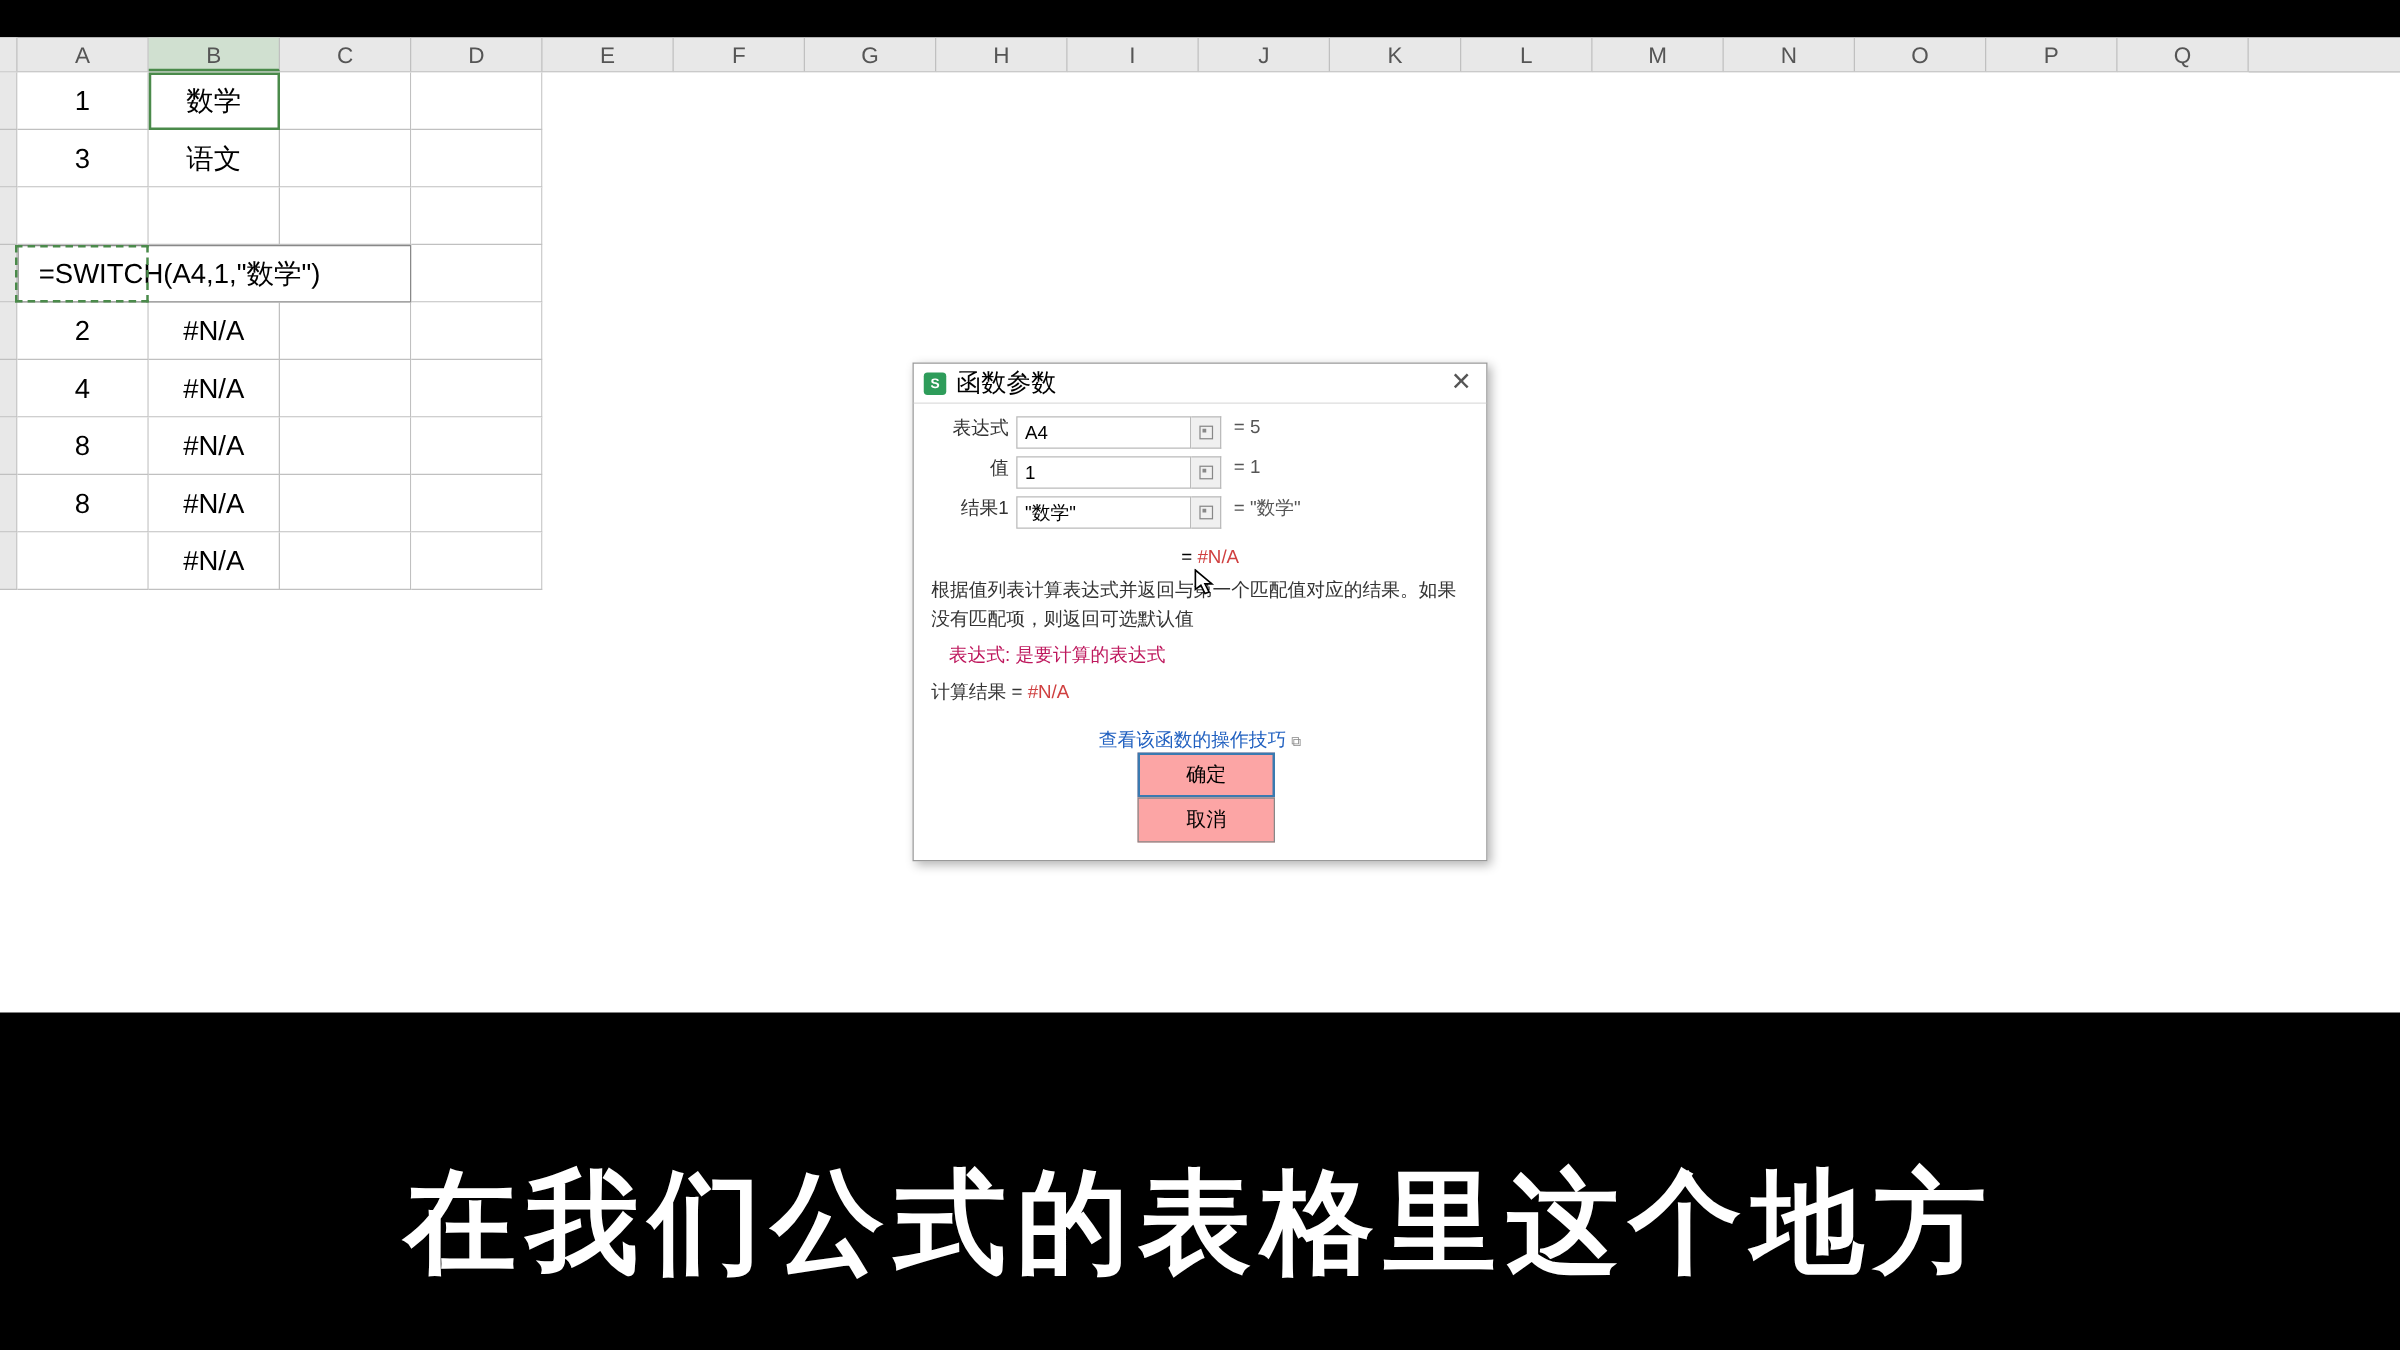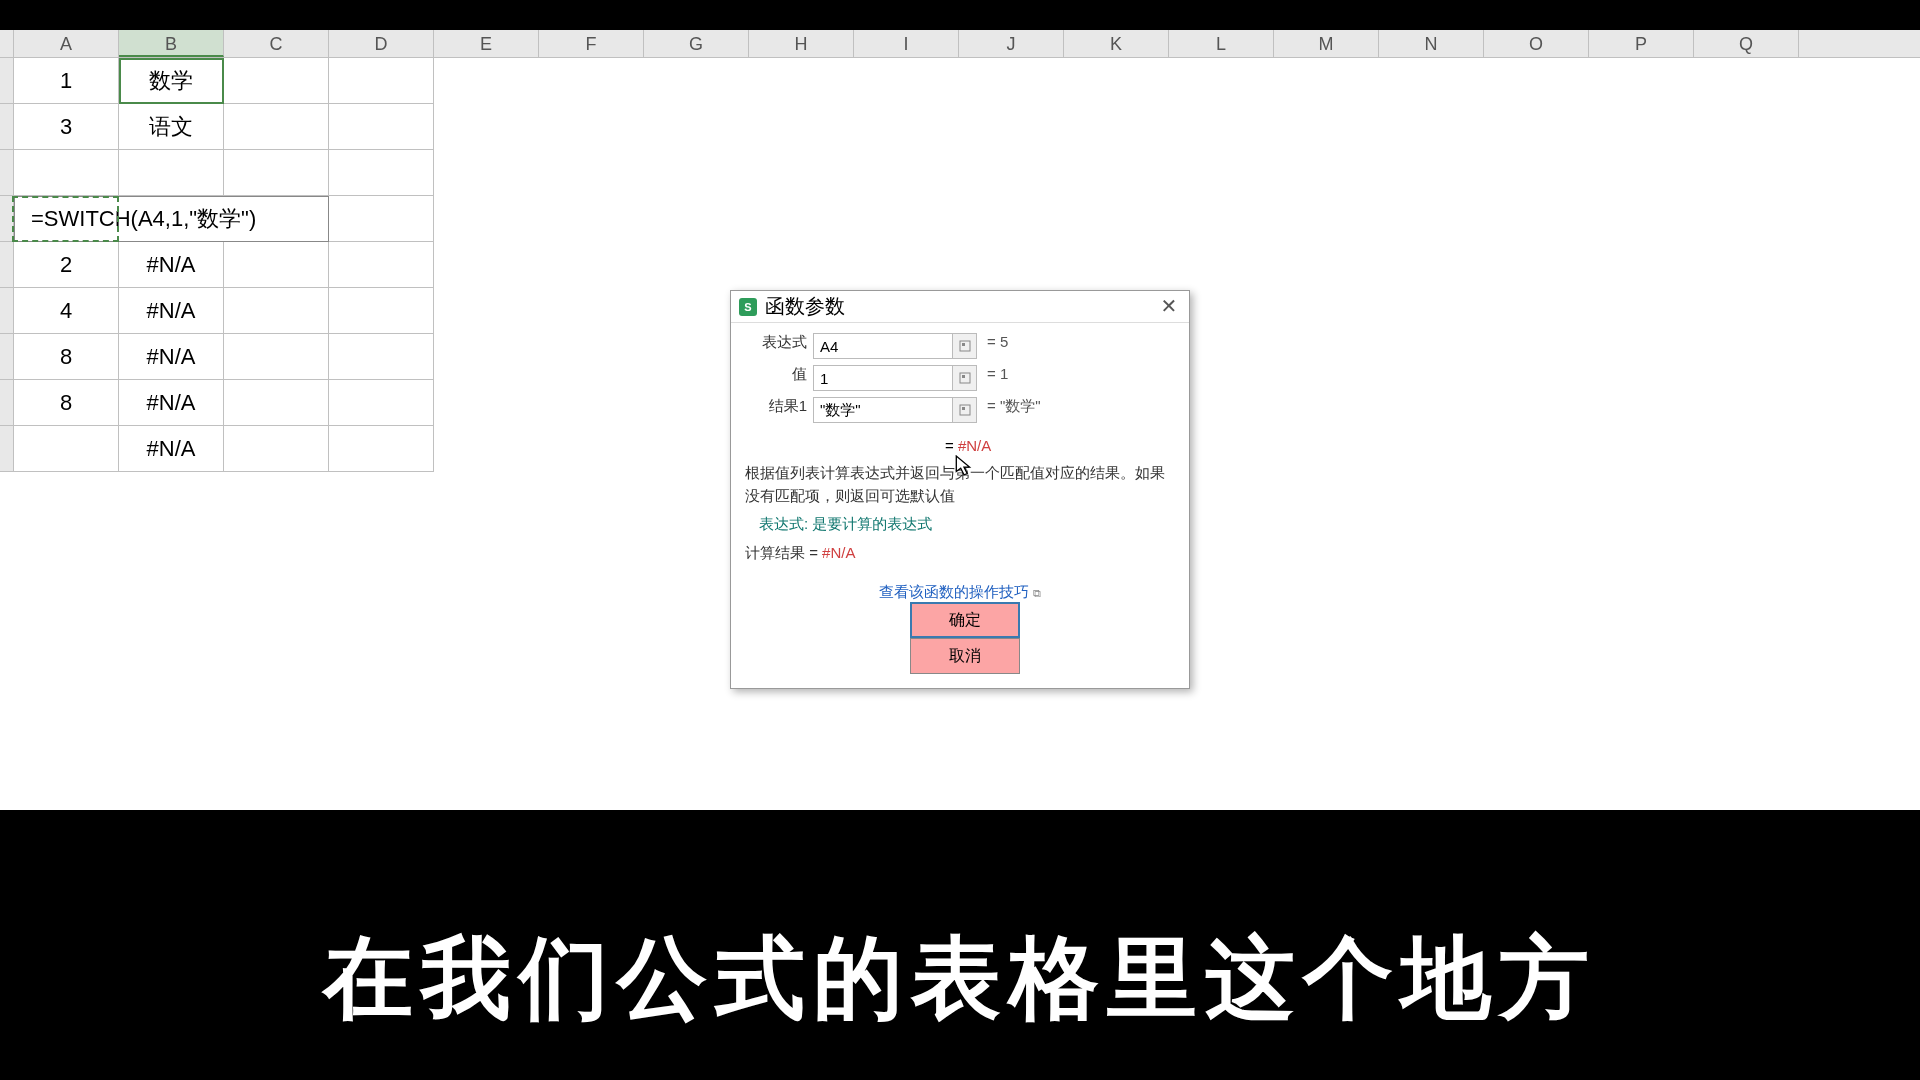--- a/index.html
+++ b/index.html
@@ -28,21 +28,21 @@
 .fn-name { font-size: 17px; color: #333; margin-bottom: 8px; padding-left: 4px; }
 .param-row { display: flex; align-items: flex-start; margin-bottom: 6px; font-size: 15px; }
 .param-label { width: 62px; text-align: right; margin-right: 6px; color: #333; }
 .param-input { width: 140px; height: 26px; border: 1px solid #bbb; padding: 0 6px; font-size: 15px; }
 .param-picker { width: 24px; height: 26px; border: 1px solid #bbb; border-left: none; background: #f0f0f0; display: flex; align-items: center; justify-content: center; font-size: 10px; color: #888; cursor: pointer; }
 .param-picker svg { width: 12px; height: 12px; }
 .param-eval { margin-left: 10px; color: #555; }
 .result-row { margin: 14px 0 8px 200px; font-size: 15px; }
 .na { color: #d04040; }
 .desc { font-size: 15px; color: #333; line-height: 1.5; margin-bottom: 8px; }
-.desc2 { font-size: 15px; color: #0f766e; padding-left: 14px; margin-bottom: 10px; }
+.desc2 { font-size: 15px; color: #be185d; padding-left: 14px; margin-bottom: 10px; }
 .calc-result { font-size: 15px; color: #333; margin-bottom: 10px; }
 .dlg-footer { display: flex; align-items: center; padding: 0 14px 14px; flex-direction: column; }
 .help-link { color: #2060c0; font-size: 15px; cursor: pointer; flex: 1; }
 .help-ext { font-size: 11px; color: #888; margin-left: 4px; }
 .btn { width: 110px; height: 36px; border: 1px solid #888; background: #fca5a5; font-size: 16px; margin-left: 10px; cursor: pointer; }
 .btn.primary { border: 2px solid #3a7ab0; }
 
 .cursor-arrow { position: absolute; left: 955px; top: 455px; z-index: 200; font-size: 20px; color: #000; pointer-events: none; }
 .cursor-arrow svg { width: 18px; height: 22px; }
 

